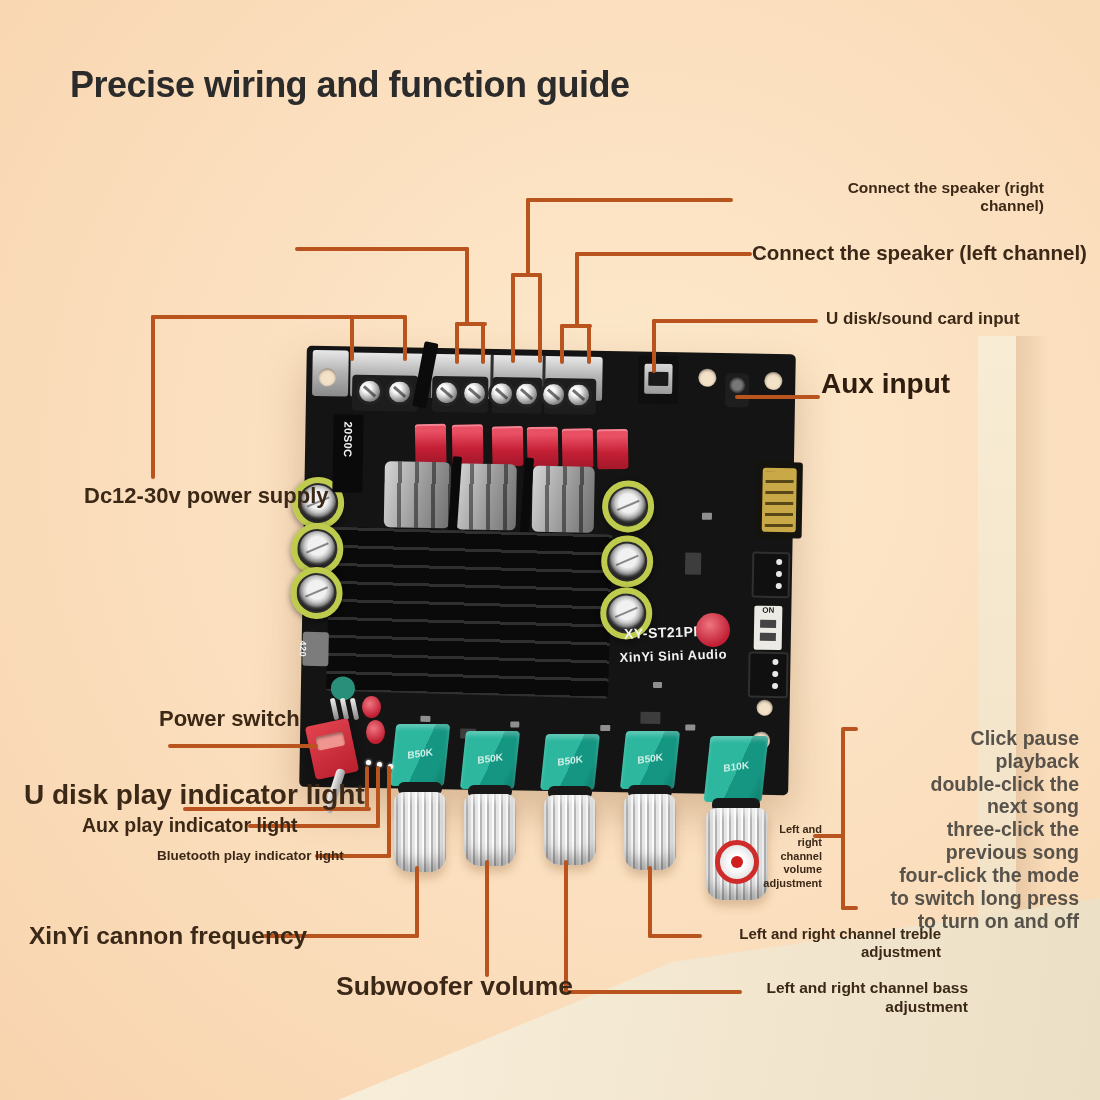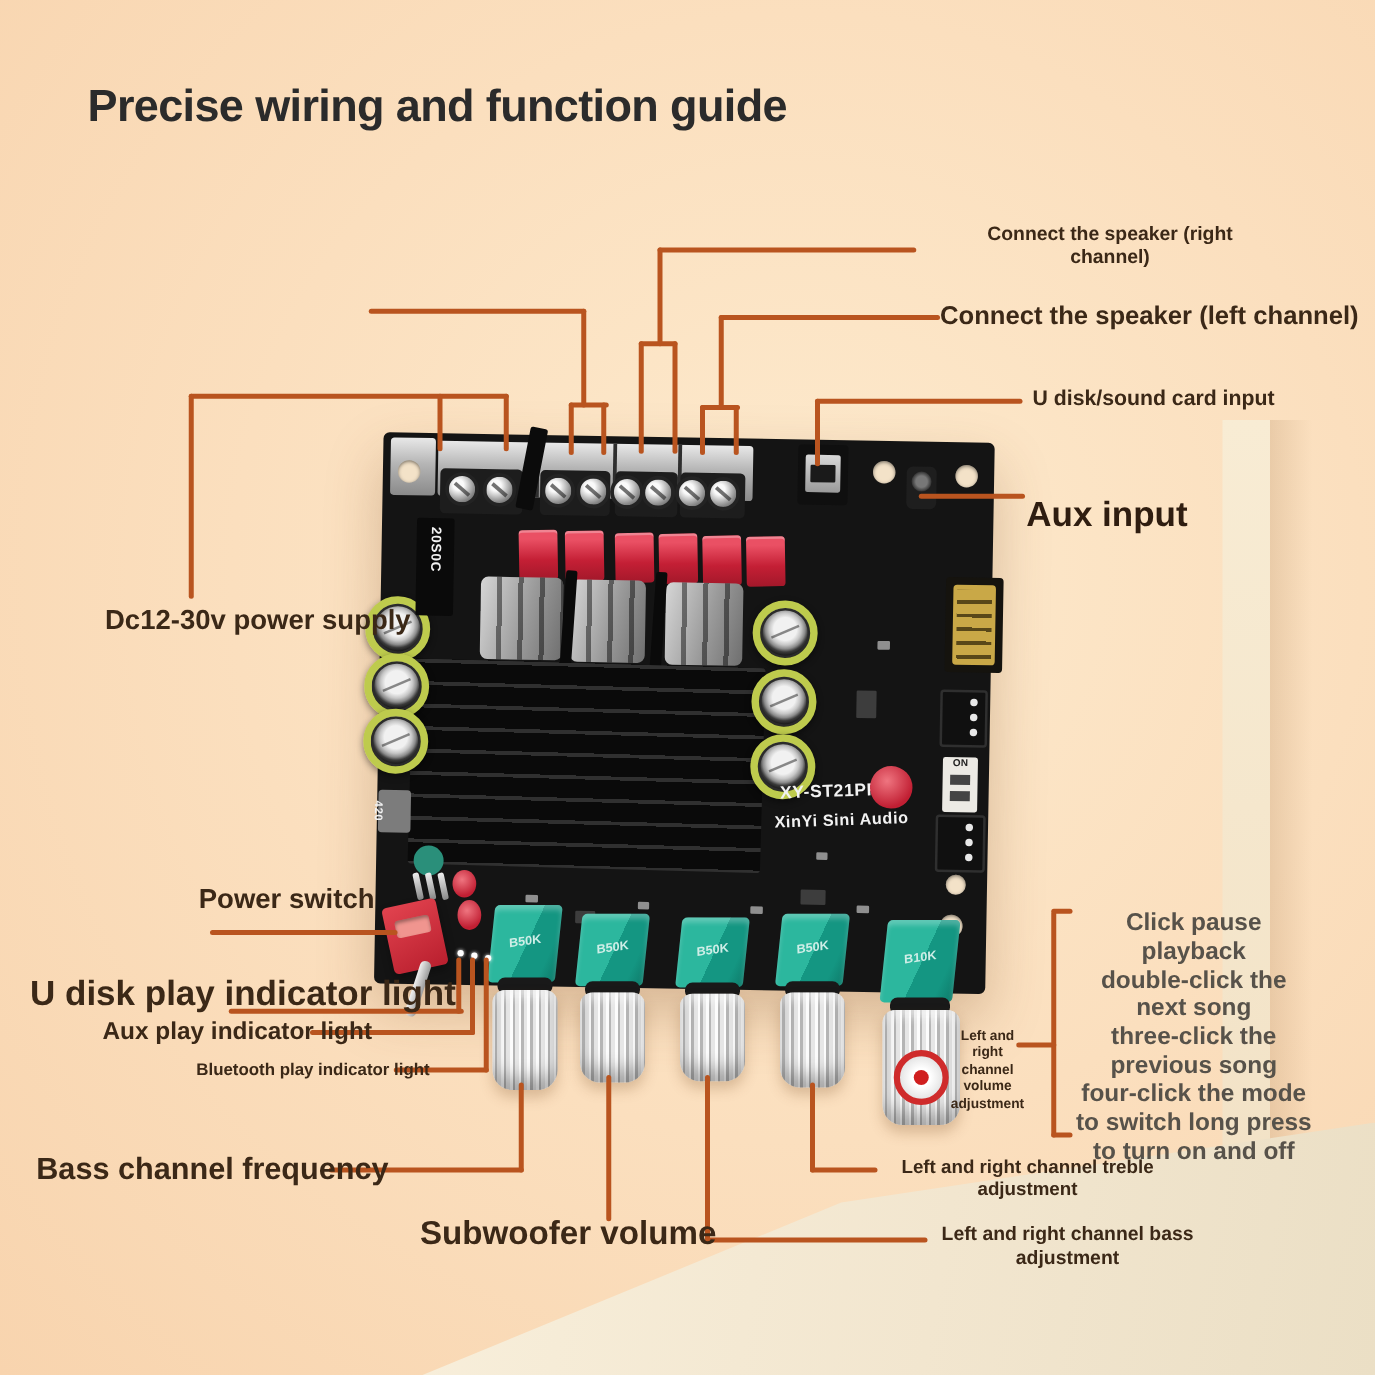--- a/index.html
+++ b/index.html
@@ -2,21 +2,21 @@
 <html><head>
 <meta charset="utf-8">
 <style>
   html,body{margin:0;padding:0;}
   #canvas{
     position:relative;width:1100px;height:1100px;overflow:hidden;
     font-family:"Liberation Sans", sans-serif;
     background:radial-gradient(ellipse at 58% 42%, #fdeacd 0%, #fbdfbe 50%, #f8d4ae 100%);
   }
   .lbl{position:absolute;font-weight:bold;color:#3b2817;white-space:pre-line;z-index:6;}
-  .center{text-align:center;}
+  .center{text-align:right;}
   .line{position:absolute;background:#b9541f;border-radius:2px;z-index:5;}
   .h{height:4px;} .v{width:4px;}
   
   #board{position:absolute;left:303px;top:350px;width:489px;height:441px;background:#141414;
     border-radius:5px;transform:rotate(1deg);box-shadow:0 20px 45px rgba(120,70,30,.28);z-index:4;}
   #board .abs{position:absolute;}
   .strip{background:linear-gradient(180deg,#e8e8e8,#b5b5b5 45%,#8a8a8a);border-radius:3px;}
   .sep{background:#2e2e2e;}
   .housing{background:#1d1d1d;border-radius:4px;}
   .screw{width:27px;height:27px;border-radius:50%;box-sizing:border-box;border:3px solid #232323;
@@ -283,27 +283,27 @@
 
   <div class="line h" style="left:813px;top:834px;width:32px;"></div>
   <div class="line v" style="left:841px;top:729px;height:181px;"></div>
   <div class="line h" style="left:841px;top:727px;width:17px;"></div>
   <div class="line h" style="left:841px;top:906px;width:17px;"></div>
 
   <div class="lbl center" style="left:732px;top:179px;width:312px;font-size:15.5px;line-height:1.15;">Connect the speaker (right
 channel)</div>
   <div class="lbl" style="left:752px;top:241px;font-size:20.5px;white-space:nowrap;">Connect the speaker (left channel)</div>
   <div class="lbl" style="left:826px;top:309px;font-size:17px;">U disk/sound card input</div>
-  <div class="lbl" style="left:821px;top:396px;font-size:28px;color:#2f1d10;">Aux input</div>
+  <div class="lbl" style="left:821px;top:368px;font-size:28px;color:#2f1d10;">Aux input</div>
   <div class="lbl" style="left:84px;top:483px;font-size:22px;">Dc12-30v power supply</div>
   <div class="lbl" style="left:159px;top:706px;font-size:22px;">Power switch</div>
   <div class="lbl" style="left:24px;top:779px;font-size:28px;">U disk play indicator light</div>
   <div class="lbl" style="left:82px;top:814px;font-size:19.5px;">Aux play indicator light</div>
   <div class="lbl" style="left:157px;top:848px;font-size:13.5px;">Bluetooth play indicator light</div>
-  <div class="lbl" style="left:29px;top:922px;font-size:24.5px;">Bass channel frequency</div>
+  <div class="lbl" style="left:29px;top:922px;font-size:24.5px;">XinYi cannon frequency</div>
   <div class="lbl" style="left:336px;top:971px;font-size:26.5px;">Subwoofer volume</div>
   <div class="lbl center" style="left:758px;top:823px;width:64px;font-size:11px;line-height:1.22;">Left and
 right
 channel
 volume
 adjustment</div>
   <div class="lbl center" style="left:831px;top:727px;width:248px;font-size:19.5px;line-height:1.17;color:#57524a;">Click pause
 playback
 double-click the
 next song

